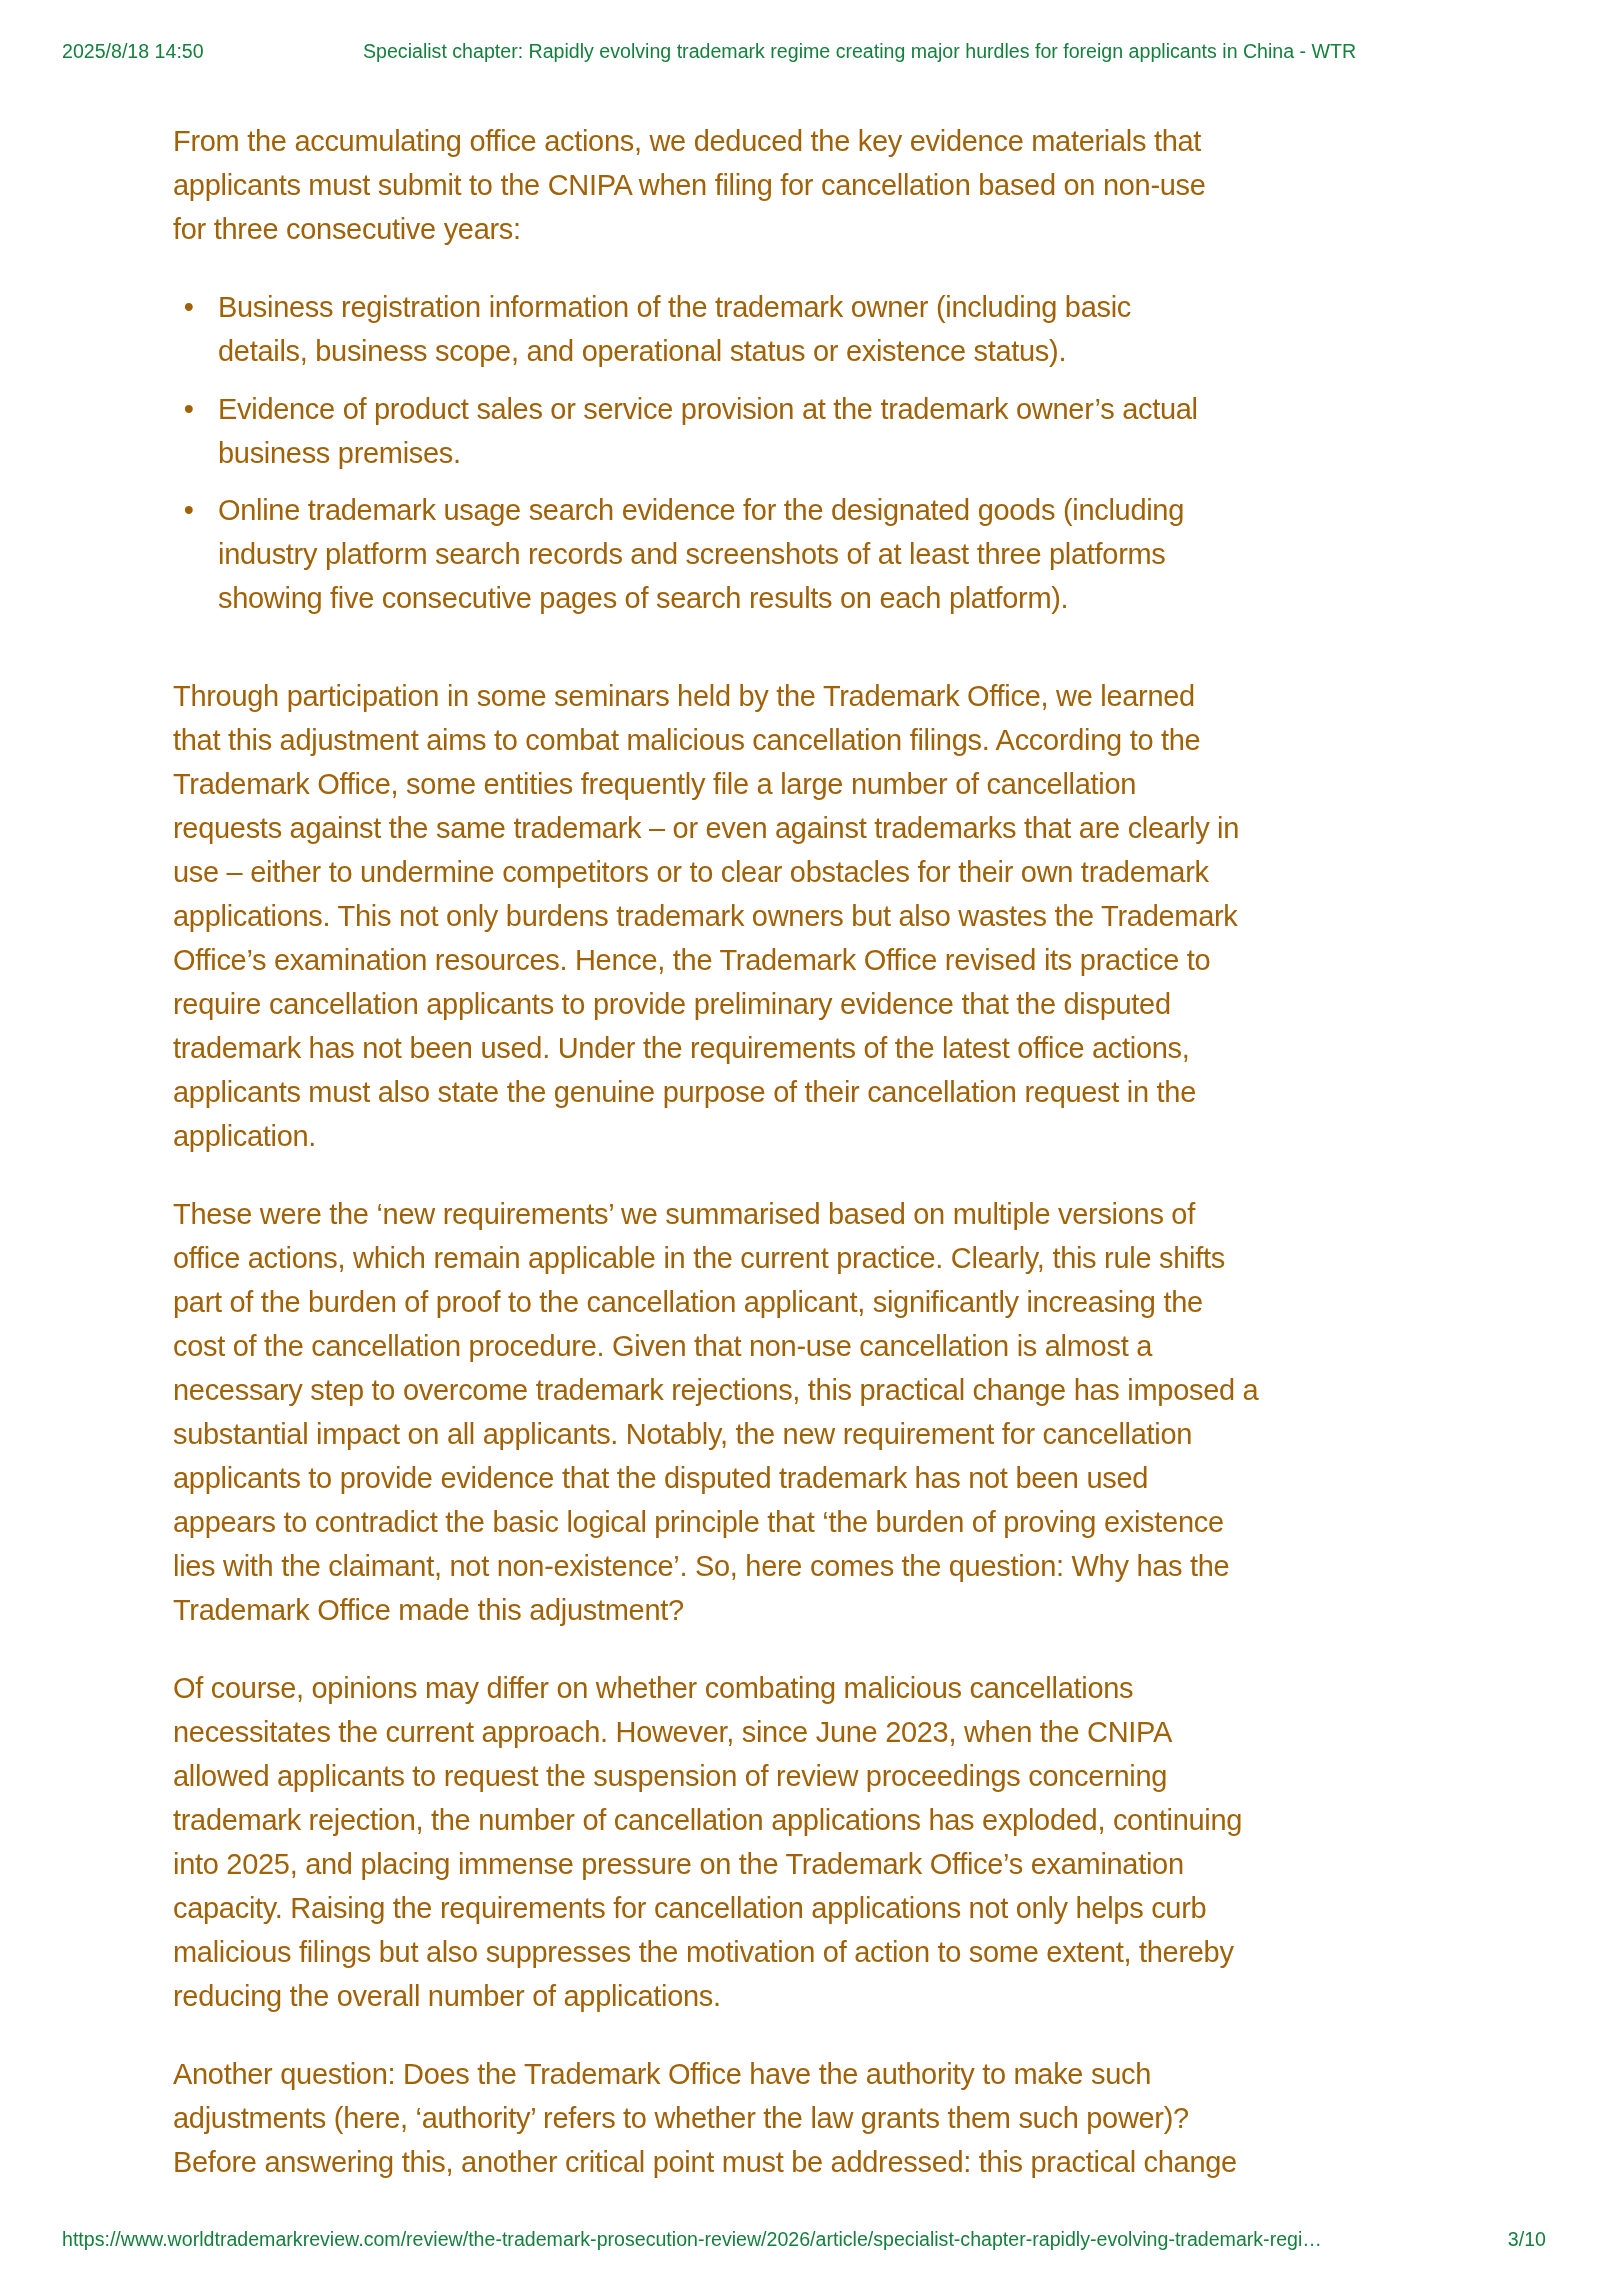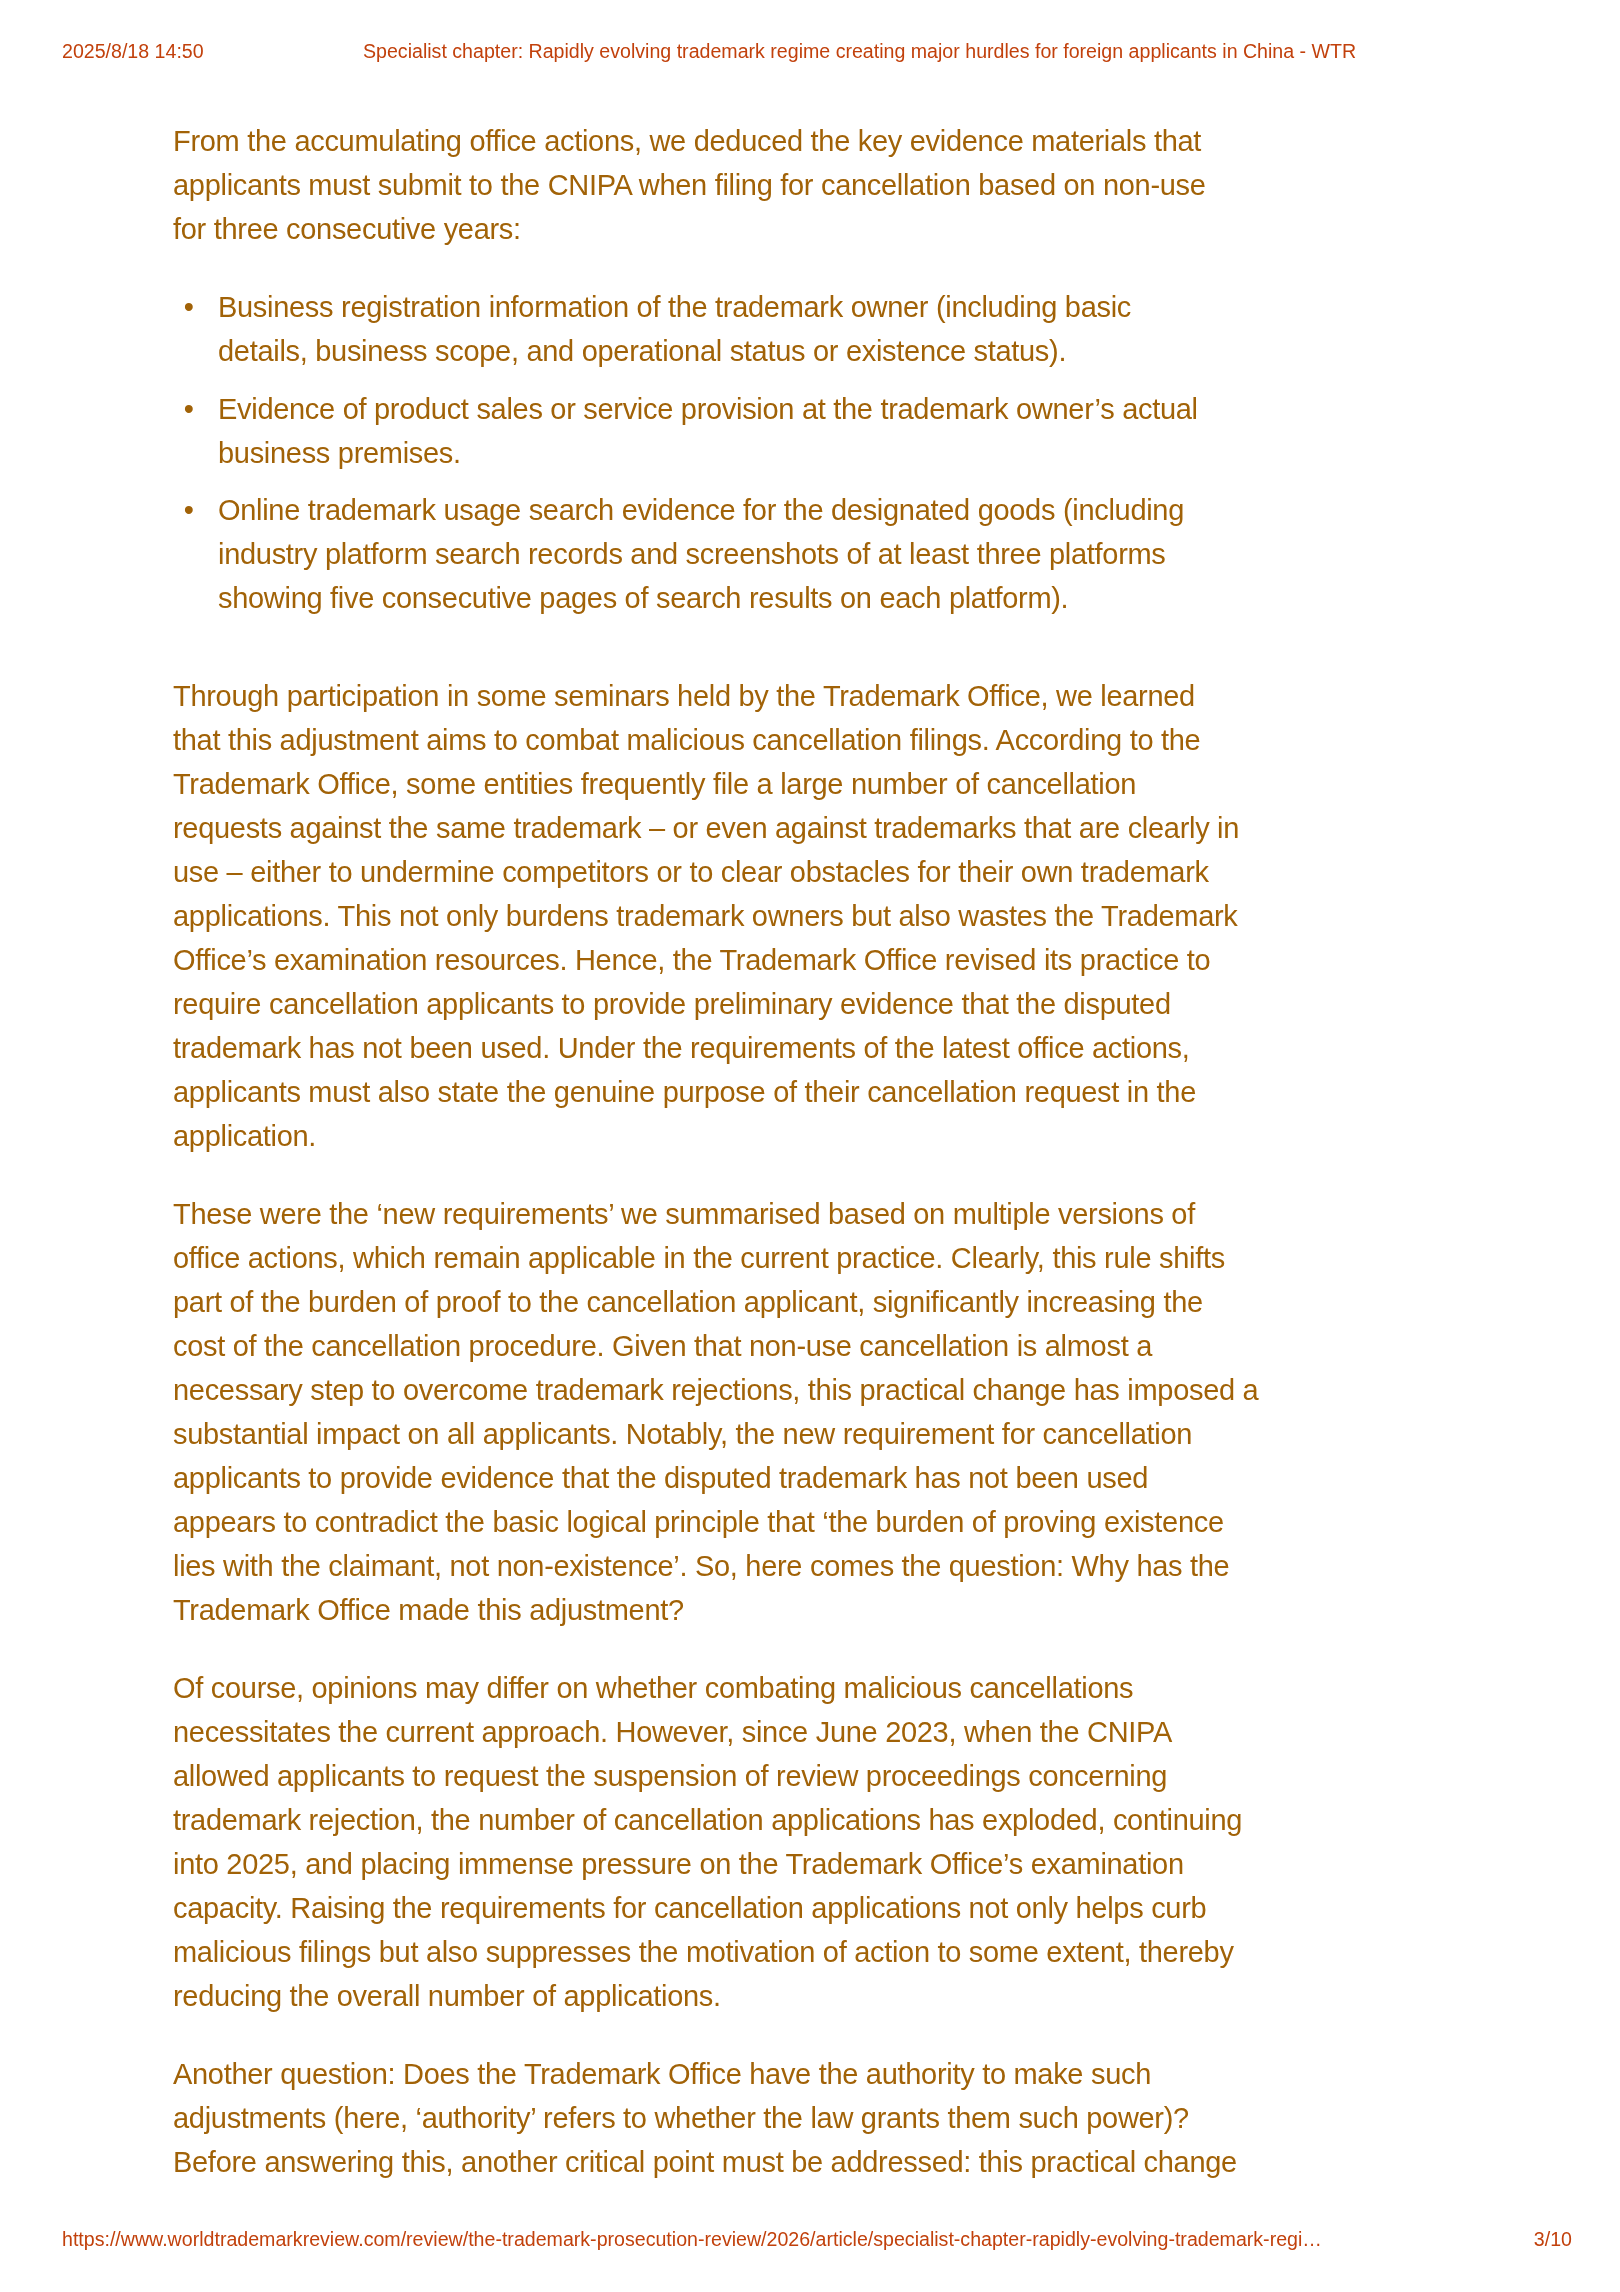--- a/index.html
+++ b/index.html
@@ -10,29 +10,29 @@
   body {
     position: relative;
     width: 1620px;
     height: 2293px;
     font-family: "Liberation Sans", sans-serif;
     overflow: hidden;
   }
   
   .chrome-text {
     position: absolute;
-    color: #c2410c;
+    color: #15803d;
     font-size: 19.6px;
     line-height: 21.6px;
     white-space: nowrap;
   }
   #header-datetime { left: 62px; top: 41px; }
   #header-title   { left: 363px; top: 41px; }
   #footer-url     { left: 62px; top: 2229px; }
-  #footer-page    { right: 48px; top: 2229px; }
+  #footer-page    { right: 74px; top: 2229px; }
 
   
   .content {
     position: absolute;
     left: 173px;
     top: 119px;
     width: 1308px;
     color: #a16207;
     font-size: 29px;
     line-height: 44px;

